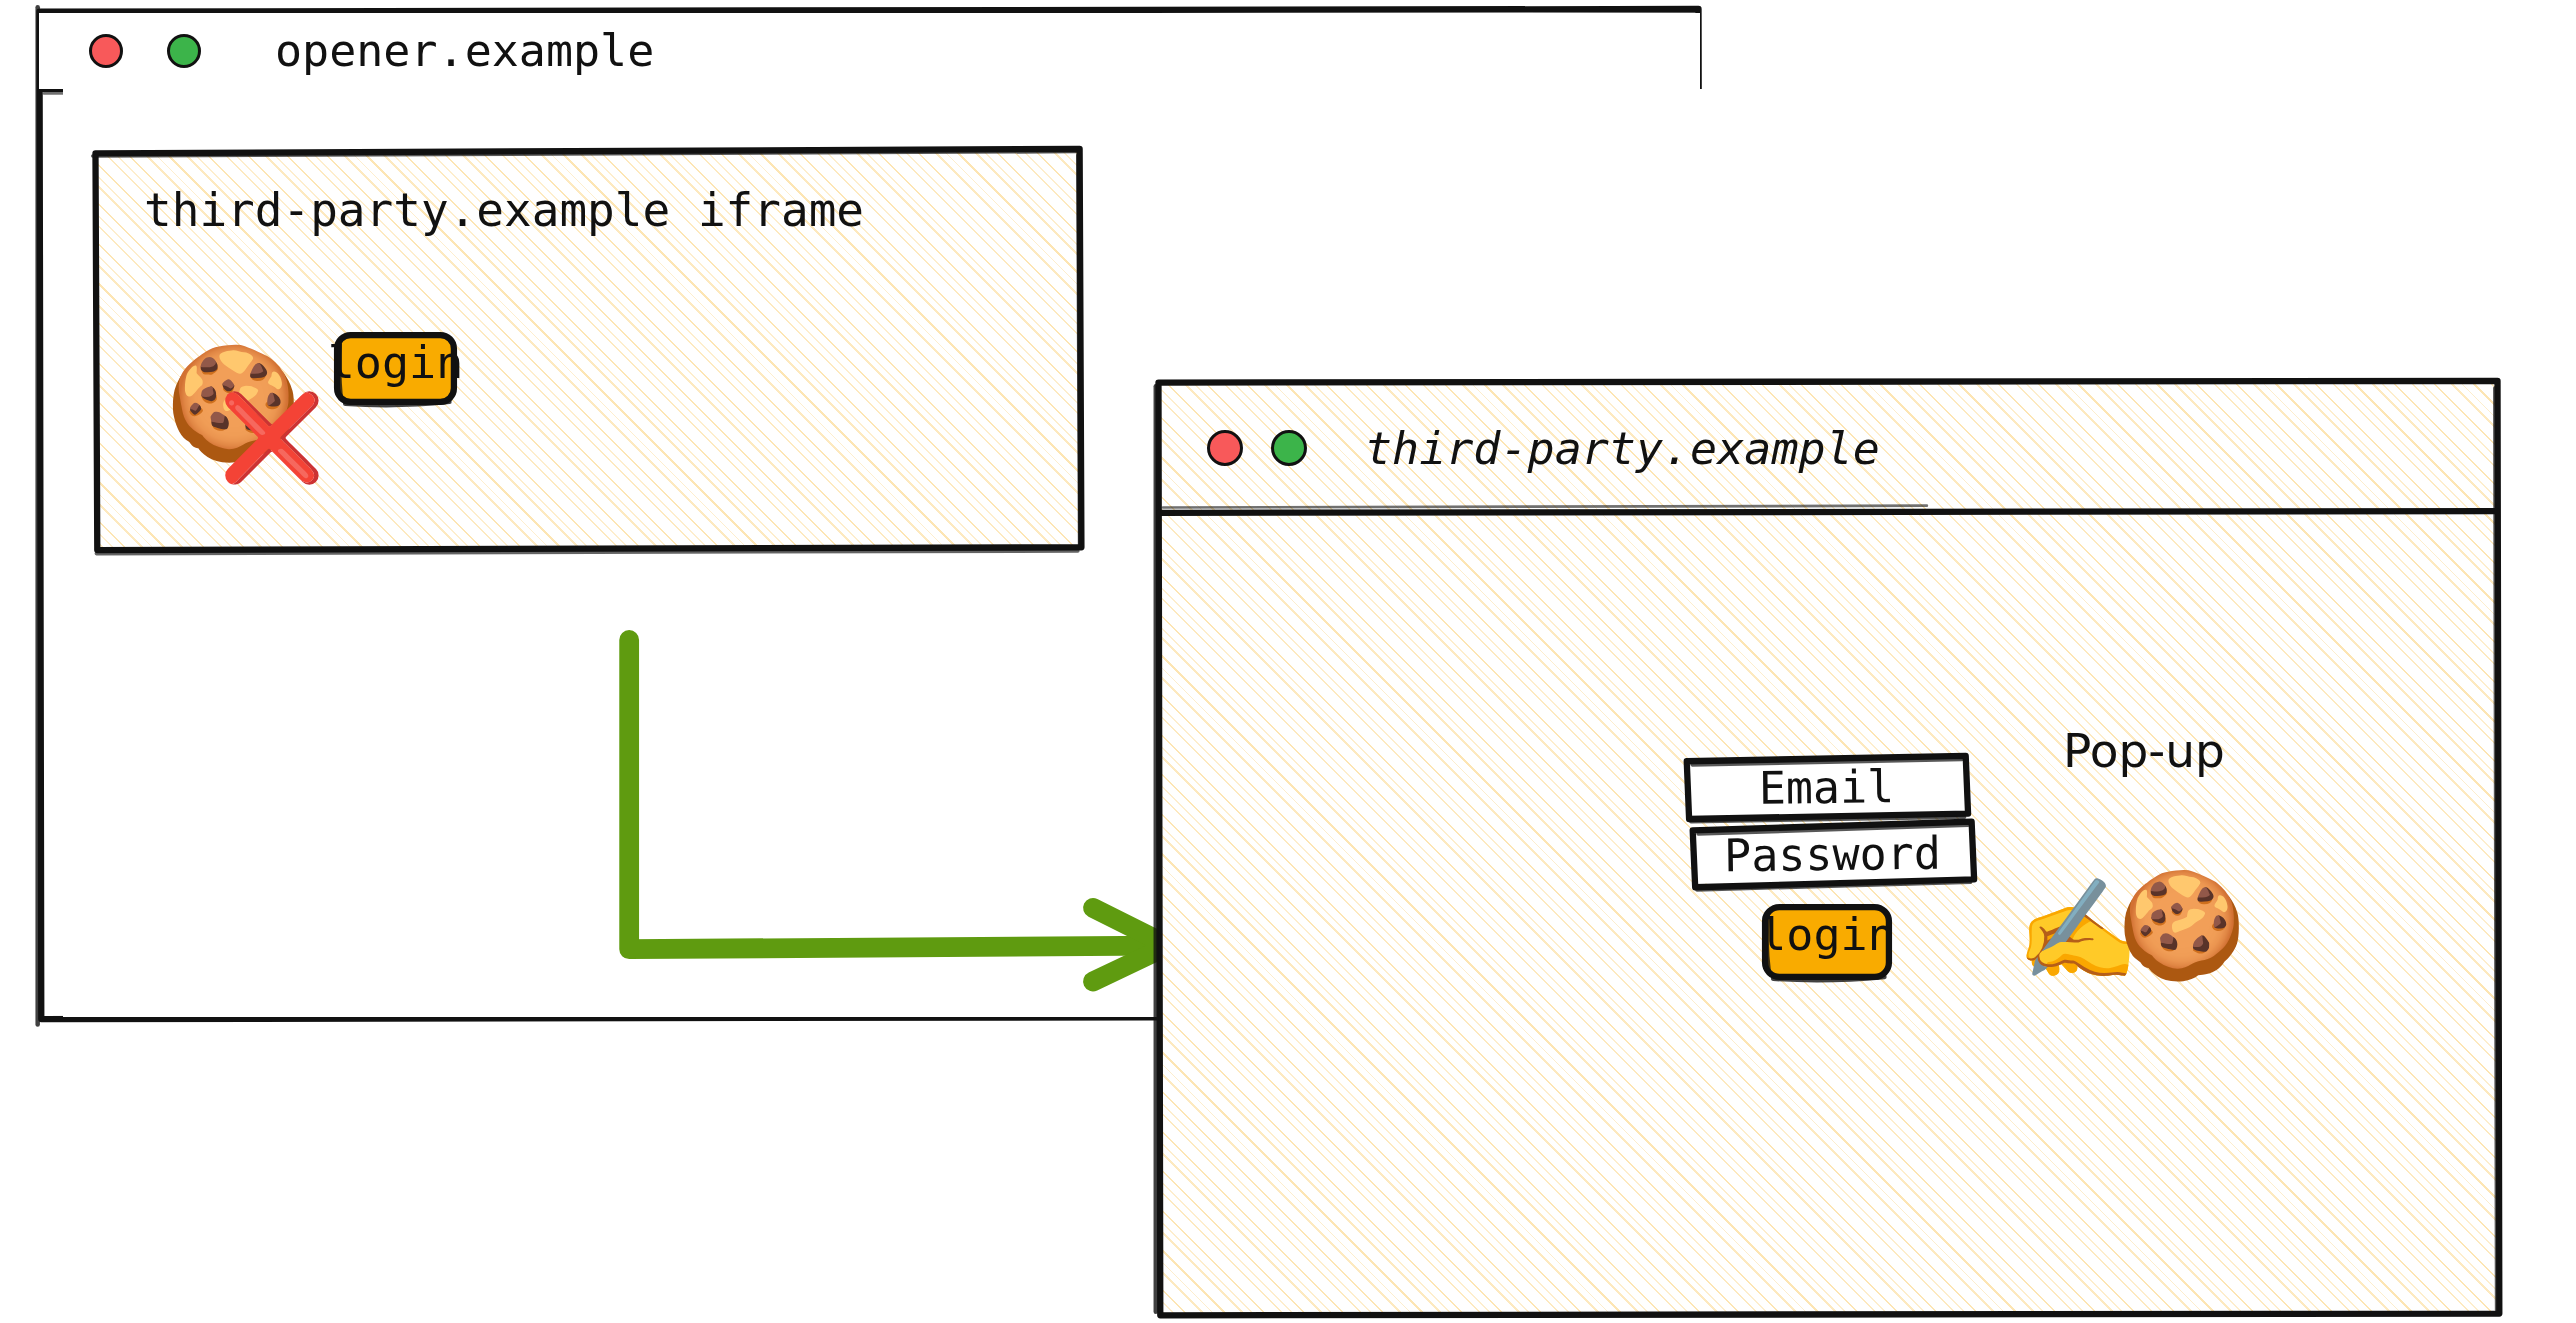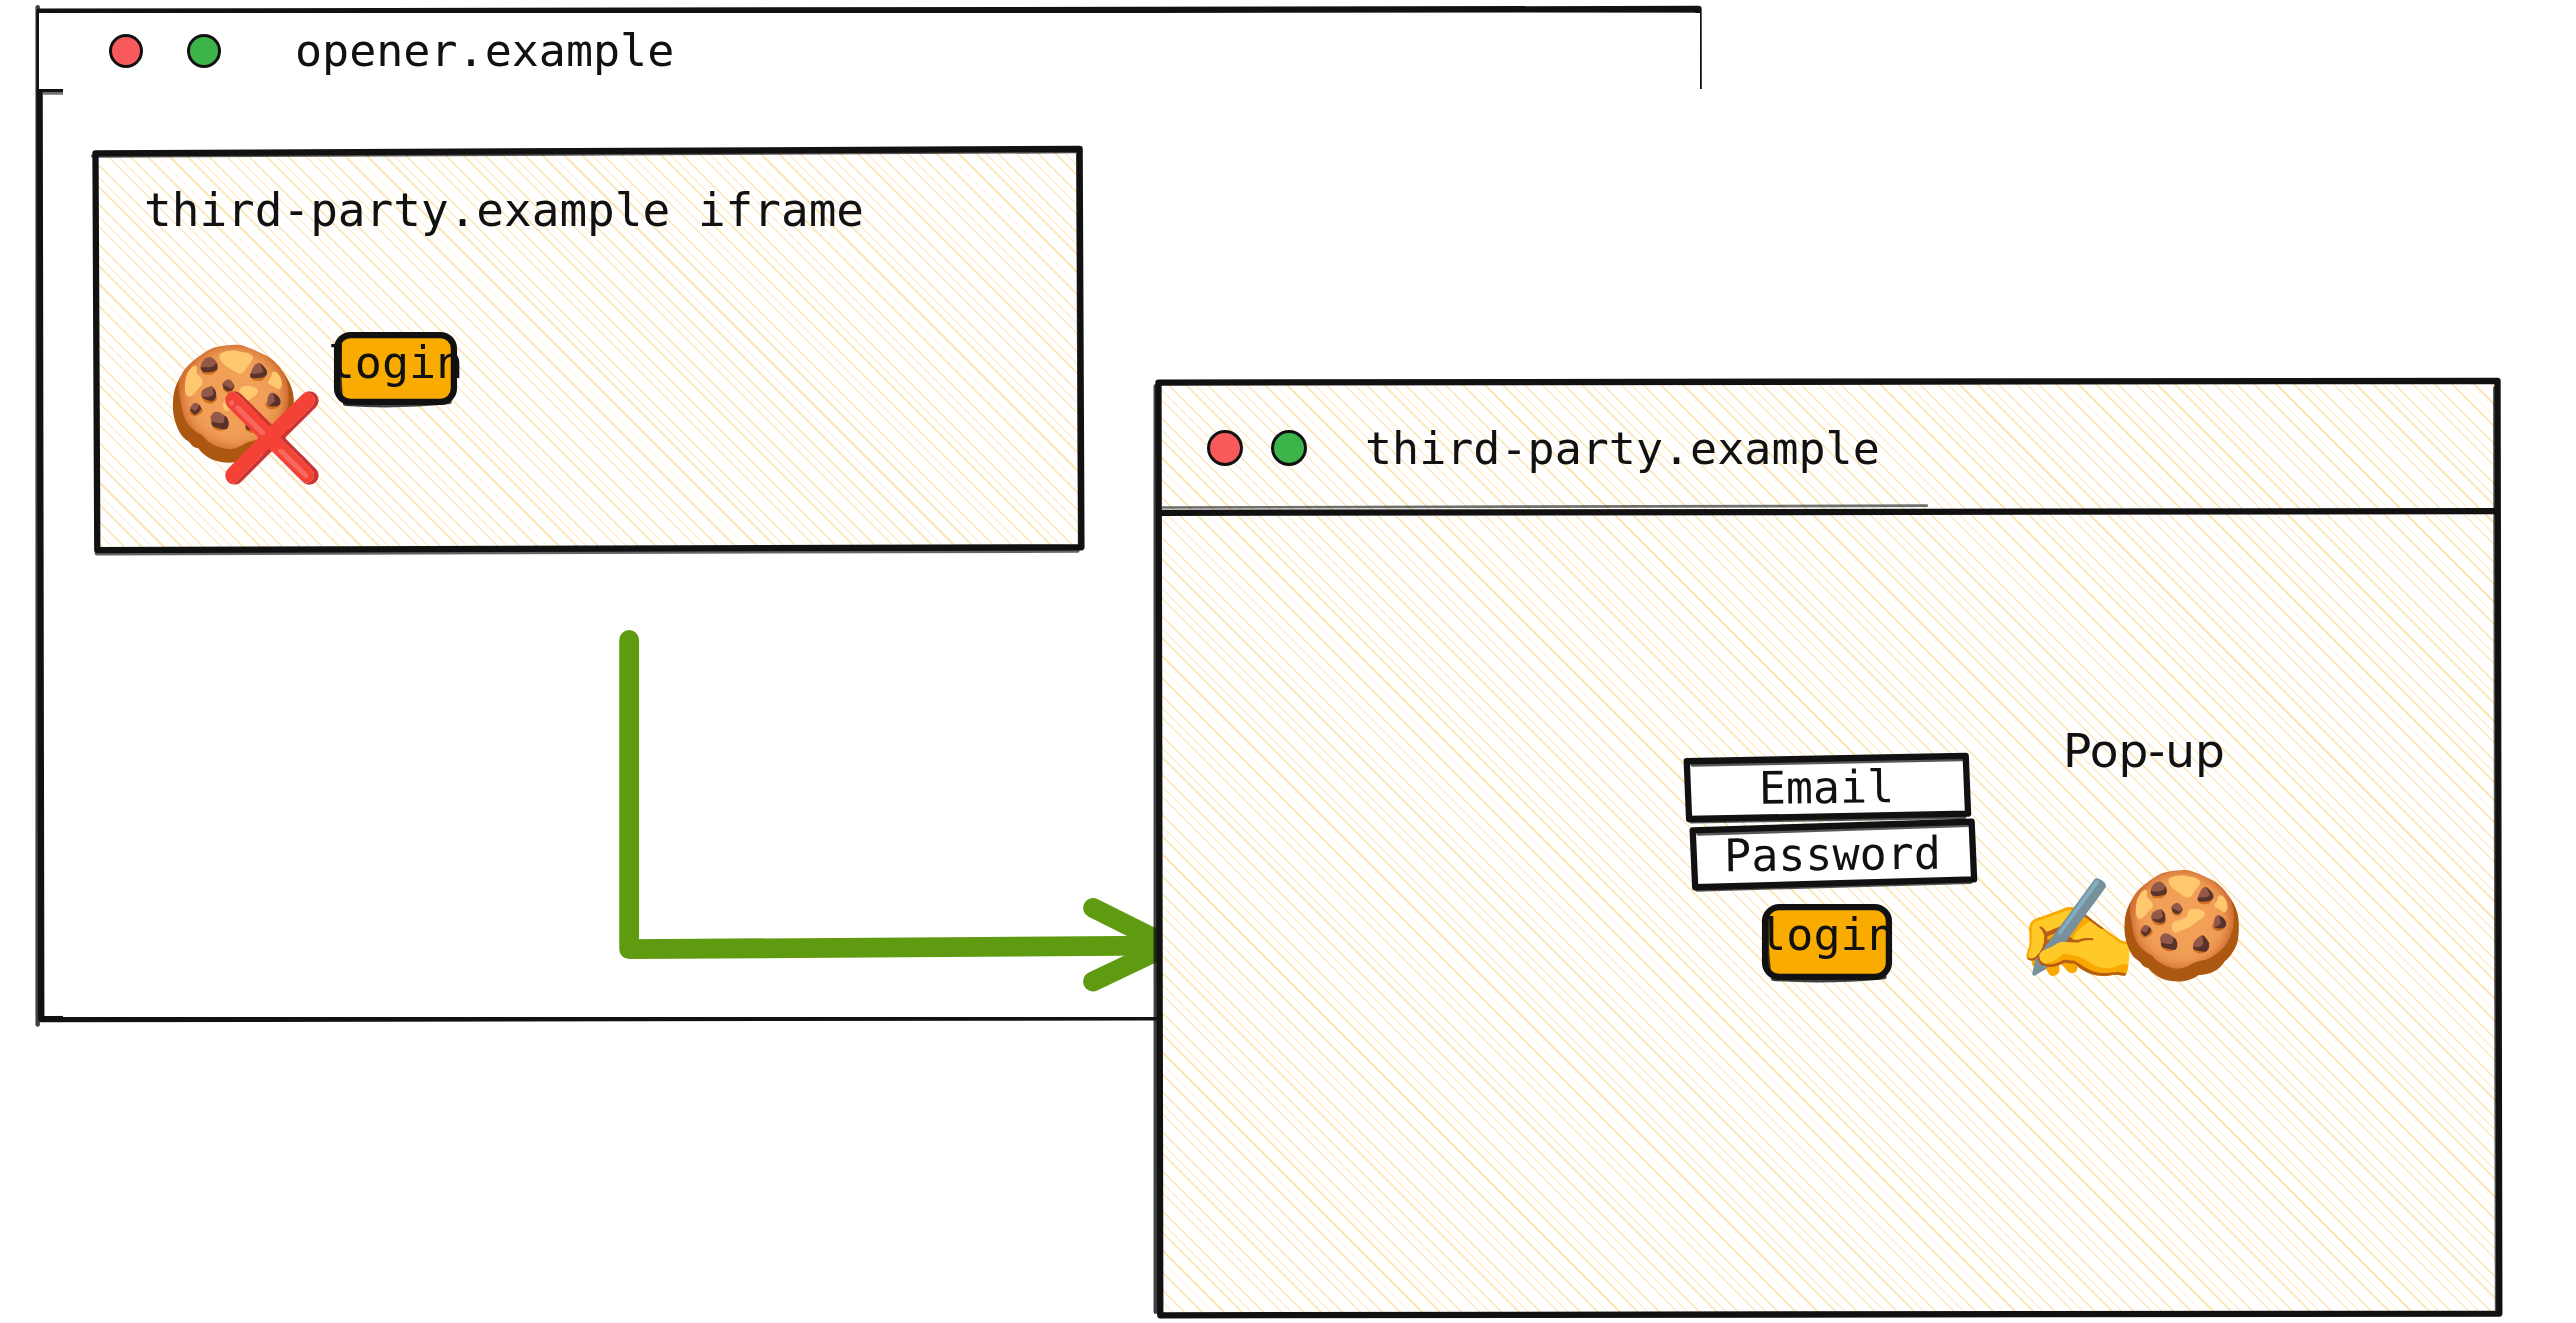--- a/index.html
+++ b/index.html
@@ -90,21 +90,21 @@
   
   #opener-window {
     left: 39px;
     top: 12.6px;
     width: 1661px;
     height: 1004px;
     background: #ffffff;
   }
   #opener-titlebar {
     height: 76px;
-    padding-left: 70px;
+    padding-left: 50px;
     gap: 44px;
     background: #ffffff;
     text-align: right;
   }
   #opener-titlebar .dot { width: 34px; height: 34px; }
   #opener-title {
     margin-left: 30px;
     font-size: 45px;
     letter-spacing: 0px;
   }
@@ -198,20 +198,21 @@
   #popup-window {
     left: 1158px;
     top: 383px;
     width: 1341px;
     height: 932px;
   }
   #popup-titlebar {
     height: 130px;
     padding-left: 49px;
     gap: 28px;
+    font-style: italic;
   }
   #popup-titlebar .dot { width: 36px; height: 36px; }
   #popup-title {
     margin-left: 30px;
     font-size: 45px;
   }
   #popup-body {
     top: 130px;
     height: 802px;
   }

